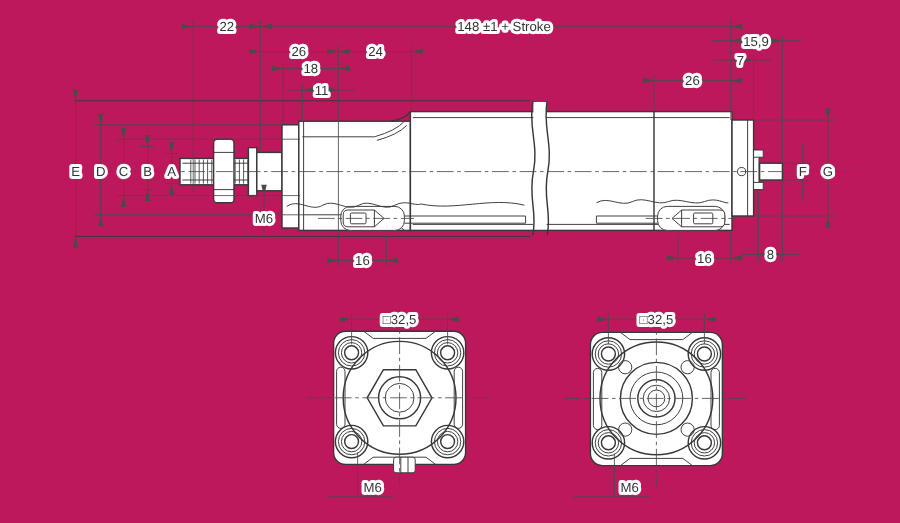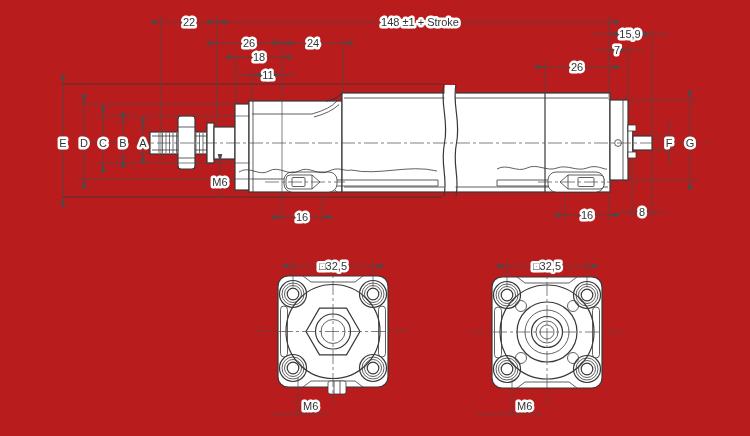--- a/index.html
+++ b/index.html
@@ -1,16 +1,16 @@
 <!DOCTYPE html>
 <html><head>
 <meta charset="utf-8">
 <style>
   html,body{margin:0;padding:0;background:#fff;}
-  #stage{position:relative;width:750px;height:436px;background:#b91c1c;overflow:hidden;
+  #stage{position:relative;width:750px;height:436px;background:#be185d;overflow:hidden;
          font-family:"Liberation Sans", sans-serif;}
   svg{display:block;}
   text{font-family:"Liberation Sans", sans-serif;font-size:11px;fill:#343434;
        paint-order:stroke;stroke:#ffffff;stroke-width:5px;stroke-linejoin:round;}
   .part{stroke:#383838;stroke-width:1.2;fill:none;}
   .partf{stroke:#383838;stroke-width:1.2;fill:#ffffff;}
   .det{stroke:#383838;stroke-width:0.8;fill:none;}
   .detf{stroke:#383838;stroke-width:0.8;fill:#ffffff;}
   .dim{stroke:#4a4a4a;stroke-width:0.8;fill:none;}
   .ext{stroke:#4a4a4a;stroke-width:0.7;fill:none;}

